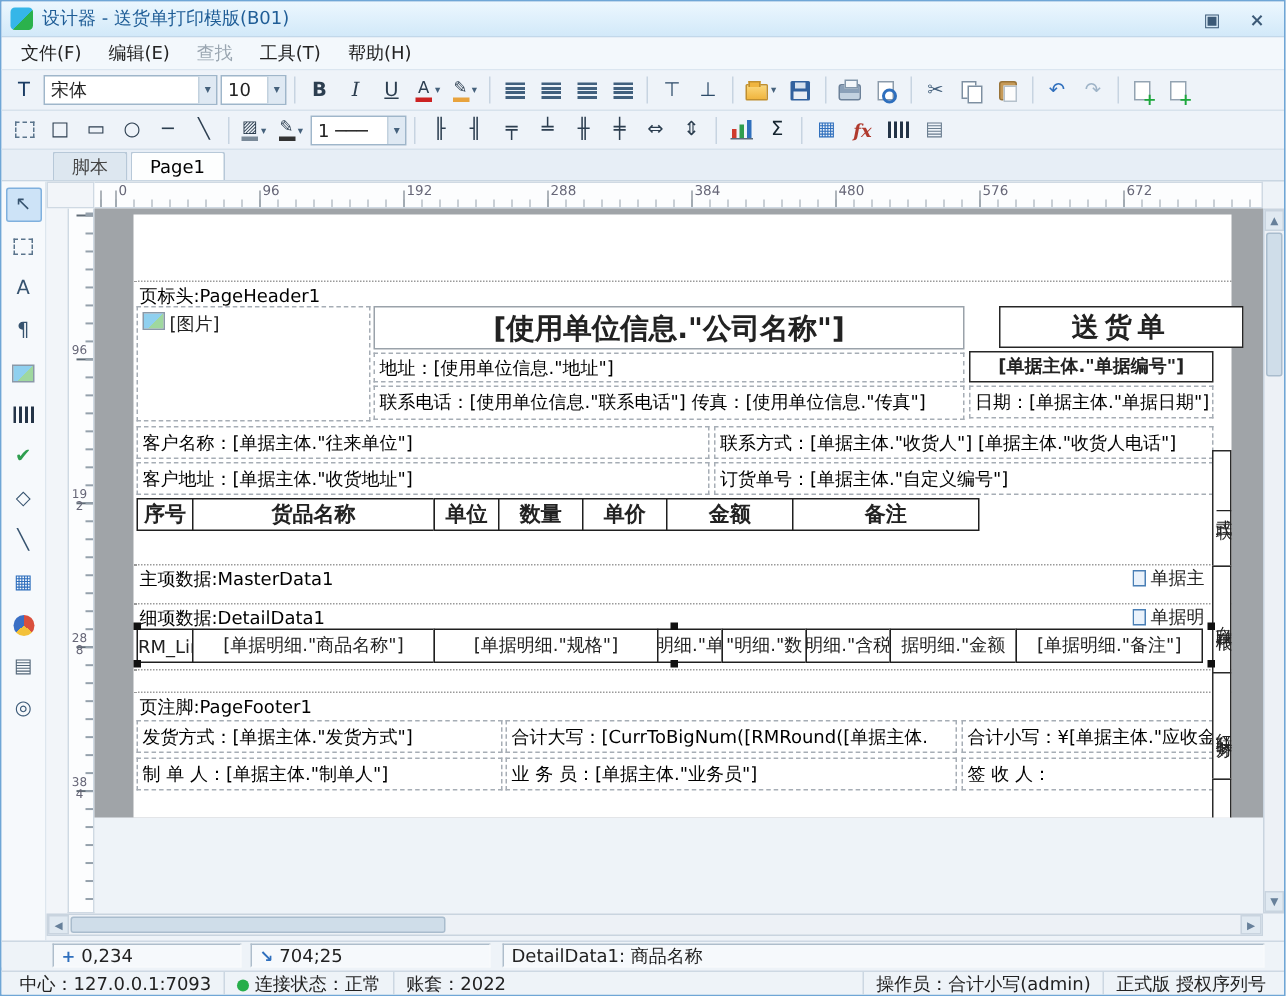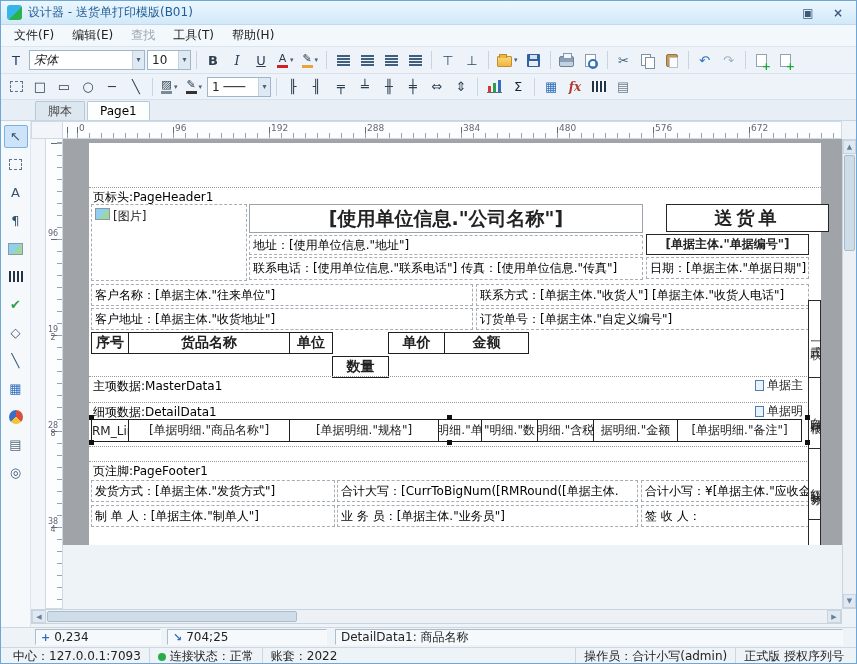--- a/index.html
+++ b/index.html
@@ -164,21 +164,21 @@
       <div class="menu-item">编辑(E)</div>
       <div class="menu-item disabled">查找</div>
       <div class="menu-item">工具(T)</div>
       <div class="menu-item">帮助(H)</div>
     </div>
 
   <div id="tb1" class="tbar">
       <div class="tb-btn">
         <span class="tb-glyph" style="color: rgb(26, 60, 100);">T</span>
       </div>
-      <div class="tb-combo" style="width: 116px; font-style: italic;">
+      <div class="tb-combo" style="width: 116px;">
         <span class="combo-val">宋体</span>
         <span class="combo-arrow">▾</span>
       </div>
       <div class="tb-combo" style="width: 44px;">
         <span class="combo-val">10</span>
         <span class="combo-arrow">▾</span>
       </div>
       <span class="tb-sep"></span>
       <div class="tb-btn">
         <span class="tb-glyph b">B</span>
@@ -434,23 +434,24 @@
       <div id="datebox" class="fieldbox">日期：[单据主体."单据日期"]</div>
       <div id="custname" class="fieldbox">客户名称：[单据主体."往来单位"]</div>
       <div id="contactbox" class="fieldbox">联系方式：[单据主体."收货人"] [单据主体."收货人电话"]</div>
       <div id="custaddr" class="fieldbox">客户地址：[单据主体."收货地址"]</div>
       <div id="ordernobox" class="fieldbox">订货单号：[单据主体."自定义编号"]</div>
 
       <div id="thead">
           <div class="hcell" style="width: 38px;">序号</div>
           <div class="hcell" style="width: 162px;">货品名称</div>
           <div class="hcell" style="width: 44px;">单位</div>
-          <div class="hcell" style="width: 57px; margin-top: 24px;">数量</div>
+          <div class="hcell" style="width: 57px;">数量</div>
           <div class="hcell" style="width: 57px;">单价</div>
           <div class="hcell" style="width: 85px;">金额</div>
+          <div class="hcell" style="width: 125px;">备注</div>
         </div>
 
       <div class="bandline" style="top:233px;"></div>
       <div class="bandlabel" style="top:235px;">主项数据:MasterData1</div>
       <div class="bandlink" style="top:234px;">
         <span class="doc-ic"></span>
         <span>单据主</span>
       </div>
 
       <div class="bandline" style="top:259px;"></div>

